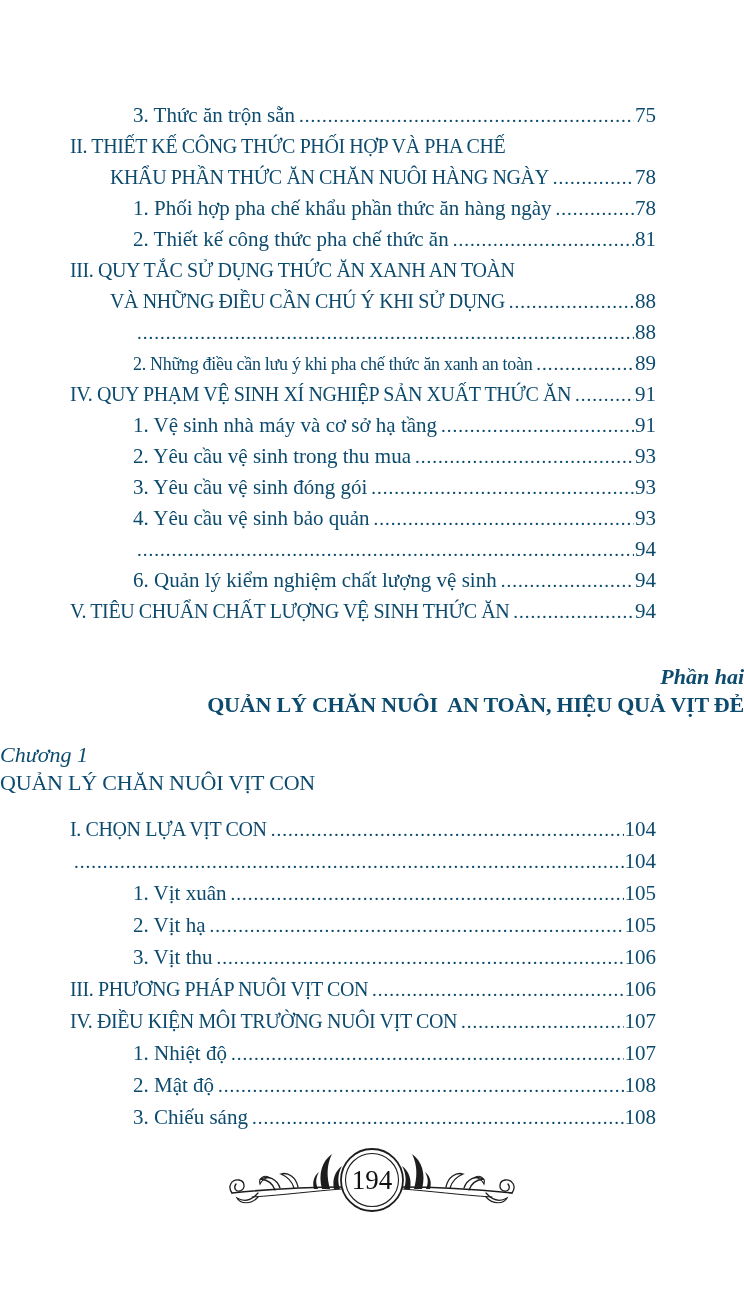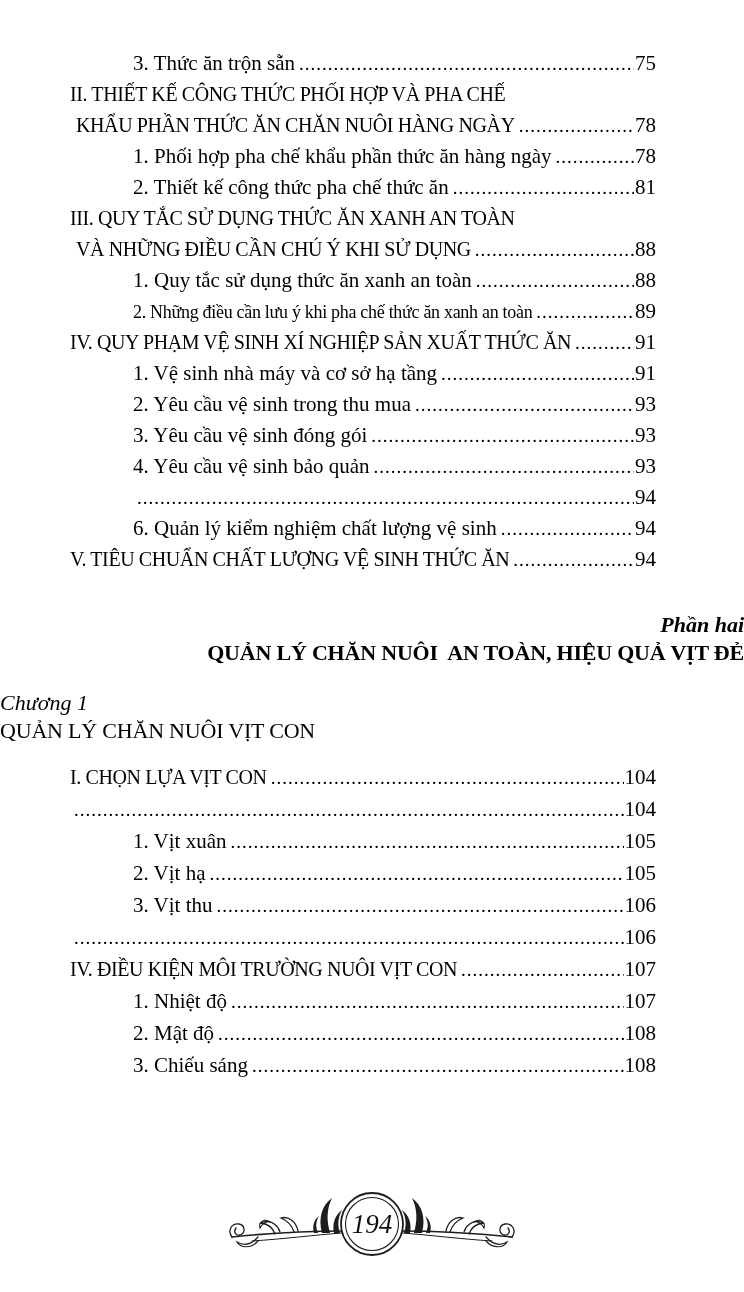--- a/index.html
+++ b/index.html
@@ -1,40 +1,40 @@
 <!DOCTYPE html>
 <html><head>
 <meta charset="utf-8">
 <style>
   html,body{margin:0;padding:0;background:#888;}
   .page{
     position:relative;
     width:744px;height:1292px;
     margin:0 auto;
     background:#ffffff;
-    color:#000000;
+    color:#0c4a6e;
     font-family:"Liberation Serif","DejaVu Serif",serif;
     box-sizing:border-box;
-    padding-top:48px;
+    padding-top:100px;
     overflow:hidden;
   }
   
   .toc{display:block;}
   .toc-row{
     display:flex;
     align-items:baseline;
     height:31px;
     line-height:31px;
     margin-right:88px;
     font-size:21px;
     white-space:nowrap;
   }
   #toc2 .toc-row{height:32px;line-height:32px;}
   .lvl0{margin-left:70px;}
-  .lvl1{margin-left:76px;text-align:center;}
+  .lvl1{margin-left:110px;text-align:center;}
   .lvl2{margin-left:133px;}
   .lvl0 .label,.lvl1 .label{
     font-size:20px;
     letter-spacing:-0.4px;
   }
   .compact .label{font-size:18px;letter-spacing:-0.3px;}
   .label{flex:0 0 auto;}
   .leader{
     flex:1 1 auto;
     min-width:8px;
@@ -60,23 +60,23 @@
     letter-spacing:-0.2px;
     white-space:pre;
   }
   .chap-heading{margin-top:22px;text-align:left;}
   .chap-kicker{font-size:22px;line-height:28px;font-style:italic;}
   .chap-title{font-size:22px;line-height:28px;letter-spacing:-0.2px;}
   #toc2{margin-top:16px;}
   
   .footer-ornament{
     position:absolute;
-    left:50%;top:1180px;
+    left:50%;top:1136px;
     transform:translateX(-50%);
-    width:300px;height:88px;font-style:italic;
+    width:300px;height:88px;
   }
   .footer-ornament svg{display:block;}
   .pagenum-text{
     font-family:"Liberation Serif","DejaVu Serif",serif;
   }
 </style>
 </head>
 <body>
 
 <div class="page">
@@ -107,21 +107,20 @@
       </div>
       <div class="toc-row lvl0">
         <span class="label">III. QUY TẮC SỬ DỤNG THỨC ĂN XANH AN TOÀN</span>
       </div>
       <div class="toc-row lvl1">
         <span class="label">VÀ NHỮNG ĐIỀU CẦN CHÚ Ý KHI SỬ DỤNG</span>
         <span class="leader"></span>
         <span class="pg">88</span>
       </div>
       <div class="toc-row lvl2">
-        <span class="label">1. Quy tắc sử dụng thức ăn xanh an toàn</span>
         <span class="leader"></span>
         <span class="pg">88</span>
       </div>
       <div class="toc-row lvl2 compact">
         <span class="label">2. Những điều cần lưu ý khi pha chế thức ăn xanh an toàn</span>
         <span class="leader"></span>
         <span class="pg">89</span>
       </div>
       <div class="toc-row lvl0">
         <span class="label">IV. QUY PHẠM VỆ SINH XÍ NGHIỆP SẢN XUẤT THỨC ĂN</span>
@@ -193,20 +192,21 @@
         <span class="label">2. Vịt hạ</span>
         <span class="leader"></span>
         <span class="pg">105</span>
       </div>
       <div class="toc-row lvl2">
         <span class="label">3. Vịt thu</span>
         <span class="leader"></span>
         <span class="pg">106</span>
       </div>
       <div class="toc-row lvl0">
+        <span class="label">III. PHƯƠNG PHÁP NUÔI VỊT CON</span>
         <span class="leader"></span>
         <span class="pg">106</span>
       </div>
       <div class="toc-row lvl0">
         <span class="label">IV. ĐIỀU KIỆN MÔI TRƯỜNG NUÔI VỊT CON</span>
         <span class="leader"></span>
         <span class="pg">107</span>
       </div>
       <div class="toc-row lvl2">
         <span class="label">1. Nhiệt độ</span>

